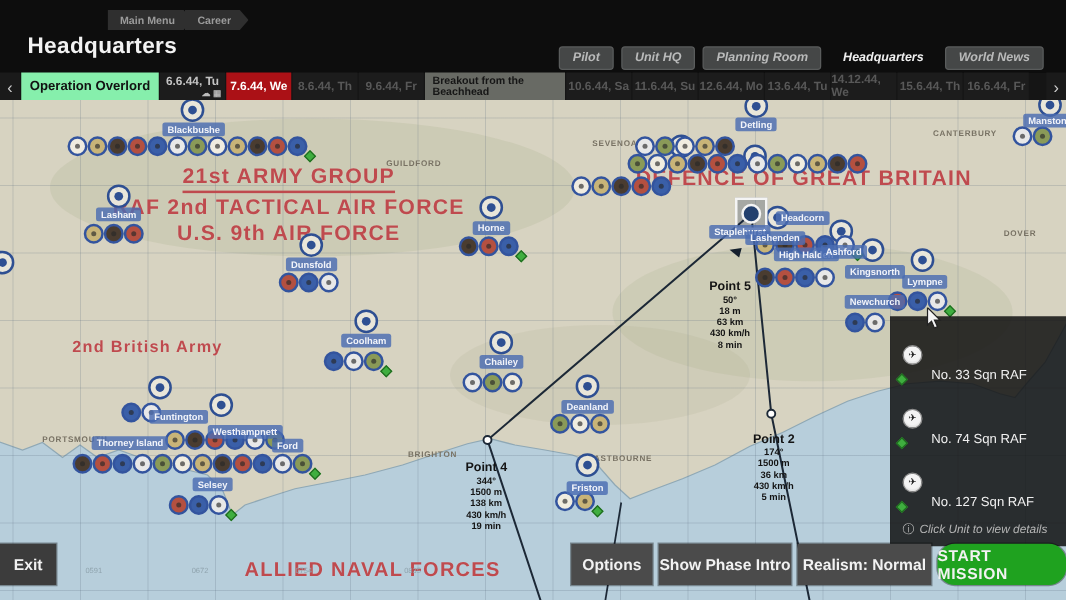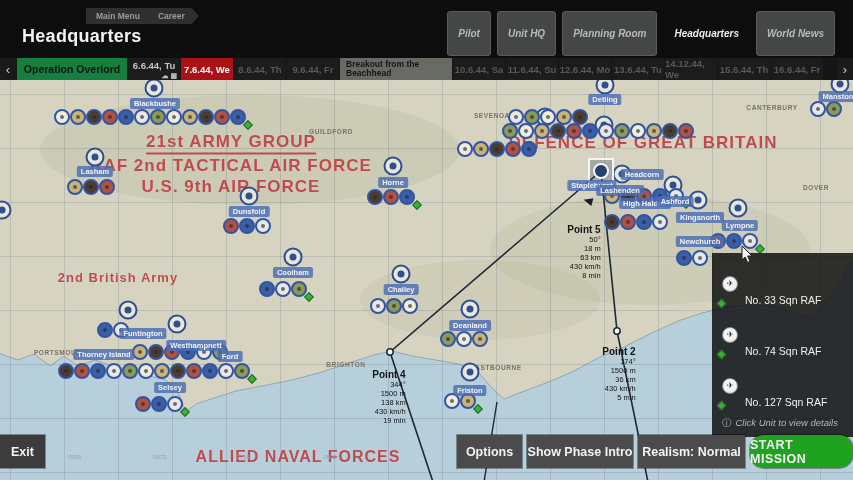--- a/index.html
+++ b/index.html
@@ -8,30 +8,30 @@
 
   
   #header{position:absolute;left:0;top:0;width:853px;height:58px;background:#0d0d0d;z-index:30;}
   #breadcrumb{position:absolute;left:64px;top:8px;display:flex;margin-left:22px;}
   .crumb{background:#2f2f2f;color:#9b9b9b;font-size:8.5px;font-weight:bold;
          padding:3px 14px 3px 10px;margin-right:-6px;
          clip-path:polygon(0 0,calc(100% - 7px) 0,100% 50%,calc(100% - 7px) 100%,0 100%);}
   #page-title{position:absolute;left:22px;top:26px;color:#f2f2f2;font-size:18px;font-weight:bold;letter-spacing:.3px;}
   #tabs{position:absolute;right:18px;bottom:2px;display:flex;gap:6px;}
   .tab{background:#454747;border:1px solid #5a5c5c;border-radius:3px;color:#b9baba;
-       font-size:10px;font-style:italic;font-weight:bold;padding:16px 10px;margin-top:36px;}
+       font-size:10px;font-style:italic;font-weight:bold;padding:3px 10px;margin-top:36px;}
   .tab.active{background:transparent;border-color:transparent;color:#efefef;}
 
   
   #timeline{position:absolute;left:0;top:58px;width:853px;height:22px;background:#151515;z-index:30;
             display:flex;align-items:stretch;}
   .tl-chev{width:16px;color:#cfcfcf;font-size:13px;display:flex;align-items:center;justify-content:center;background:#1a1a1a;}
   .tl-item{margin-left:1px;display:flex;flex-direction:column;align-items:center;justify-content:center;
            font-weight:bold;background:#1c1c1c;}
-  .tl-item.phase{width:110px;background:#15803d;color:#121212;font-size:10.5px;}
+  .tl-item.phase{width:110px;background:#86efac;color:#121212;font-size:10.5px;}
   .tl-item.phase2{width:112px;background:#686a64;color:#161616;font-size:8.5px;line-height:9.5px;
                   align-items:flex-start;padding:0 6px;box-sizing:border-box;}
   .tl-item.date{width:52px;font-size:9.5px;color:#585858;}
   .tl-item.date.past{color:#c4c4c4;}
   .tl-item.date.current{background:#ab1116;color:#ffffff;}
   .tl-icons{font-size:7px;color:#bdbdbd;line-height:7px;margin-top:1px;align-self:flex-end;padding-right:3px;}
 
   
   #map{position:absolute;left:0;top:80px;width:853px;height:400px;background:#d7d3c1;z-index:1;}
   #map-grid{position:absolute;inset:0;pointer-events:none;
@@ -56,21 +56,21 @@
   .badge span{width:4px;height:4px;border-radius:50%;background:rgba(40,40,40,.65);}
   .gdot{position:absolute;width:5px;height:5px;background:#3fae3f;transform:translate(-50%,-50%) rotate(45deg);
         border:1px solid #1f6b1f;}
   .sel-marker{position:absolute;width:22px;height:22px;border:2px solid #f4f4f4;transform:translate(-50%,-50%);
               display:flex;align-items:center;justify-content:center;background:rgba(20,40,80,.25);}
   .sel-marker span{width:12px;height:12px;border-radius:50%;border:2px solid #f4f4f4;background:#23406e;}
   .dir-arrow{position:absolute;width:0;height:0;border-top:4px solid transparent;border-bottom:4px solid transparent;
              border-right:9px solid #15202e;transform:translate(-50%,-50%) rotate(15deg);}
   .point{position:absolute;transform:translateX(-50%);text-align:center;color:#141414;}
   .point .pname{font-size:10px;font-weight:bold;white-space:nowrap;}
-  .point .pstat{font-size:7.5px;font-weight:normal;line-height:9px;white-space:nowrap;text-align:right;}
+  .point .pstat{font-size:7.5px;font-weight:bold;line-height:9px;white-space:nowrap;}
 
   
   #tooltip{position:absolute;left:712px;top:173px;width:141px;background:rgba(16,16,16,.85);
            padding:8px 8px 7px 10px;box-sizing:border-box;z-index:12;}
   .tt-row{display:flex;align-items:center;margin-bottom:6px;position:relative;}
   .tt-icon{width:14px;height:14px;border-radius:50%;border:1px solid #8d8d8d;
            background:radial-gradient(circle at 50% 40%,#f4f4f4 0 55%,#c9c9c9);
            display:flex;align-items:center;justify-content:center;font-size:8px;color:#222;margin-right:7px;flex:none;}
   .tt-green{position:absolute;left:-4px;bottom:-1px;width:5px;height:5px;background:#3fae3f;
             border:1px solid #1f6b1f;transform:rotate(45deg);}

